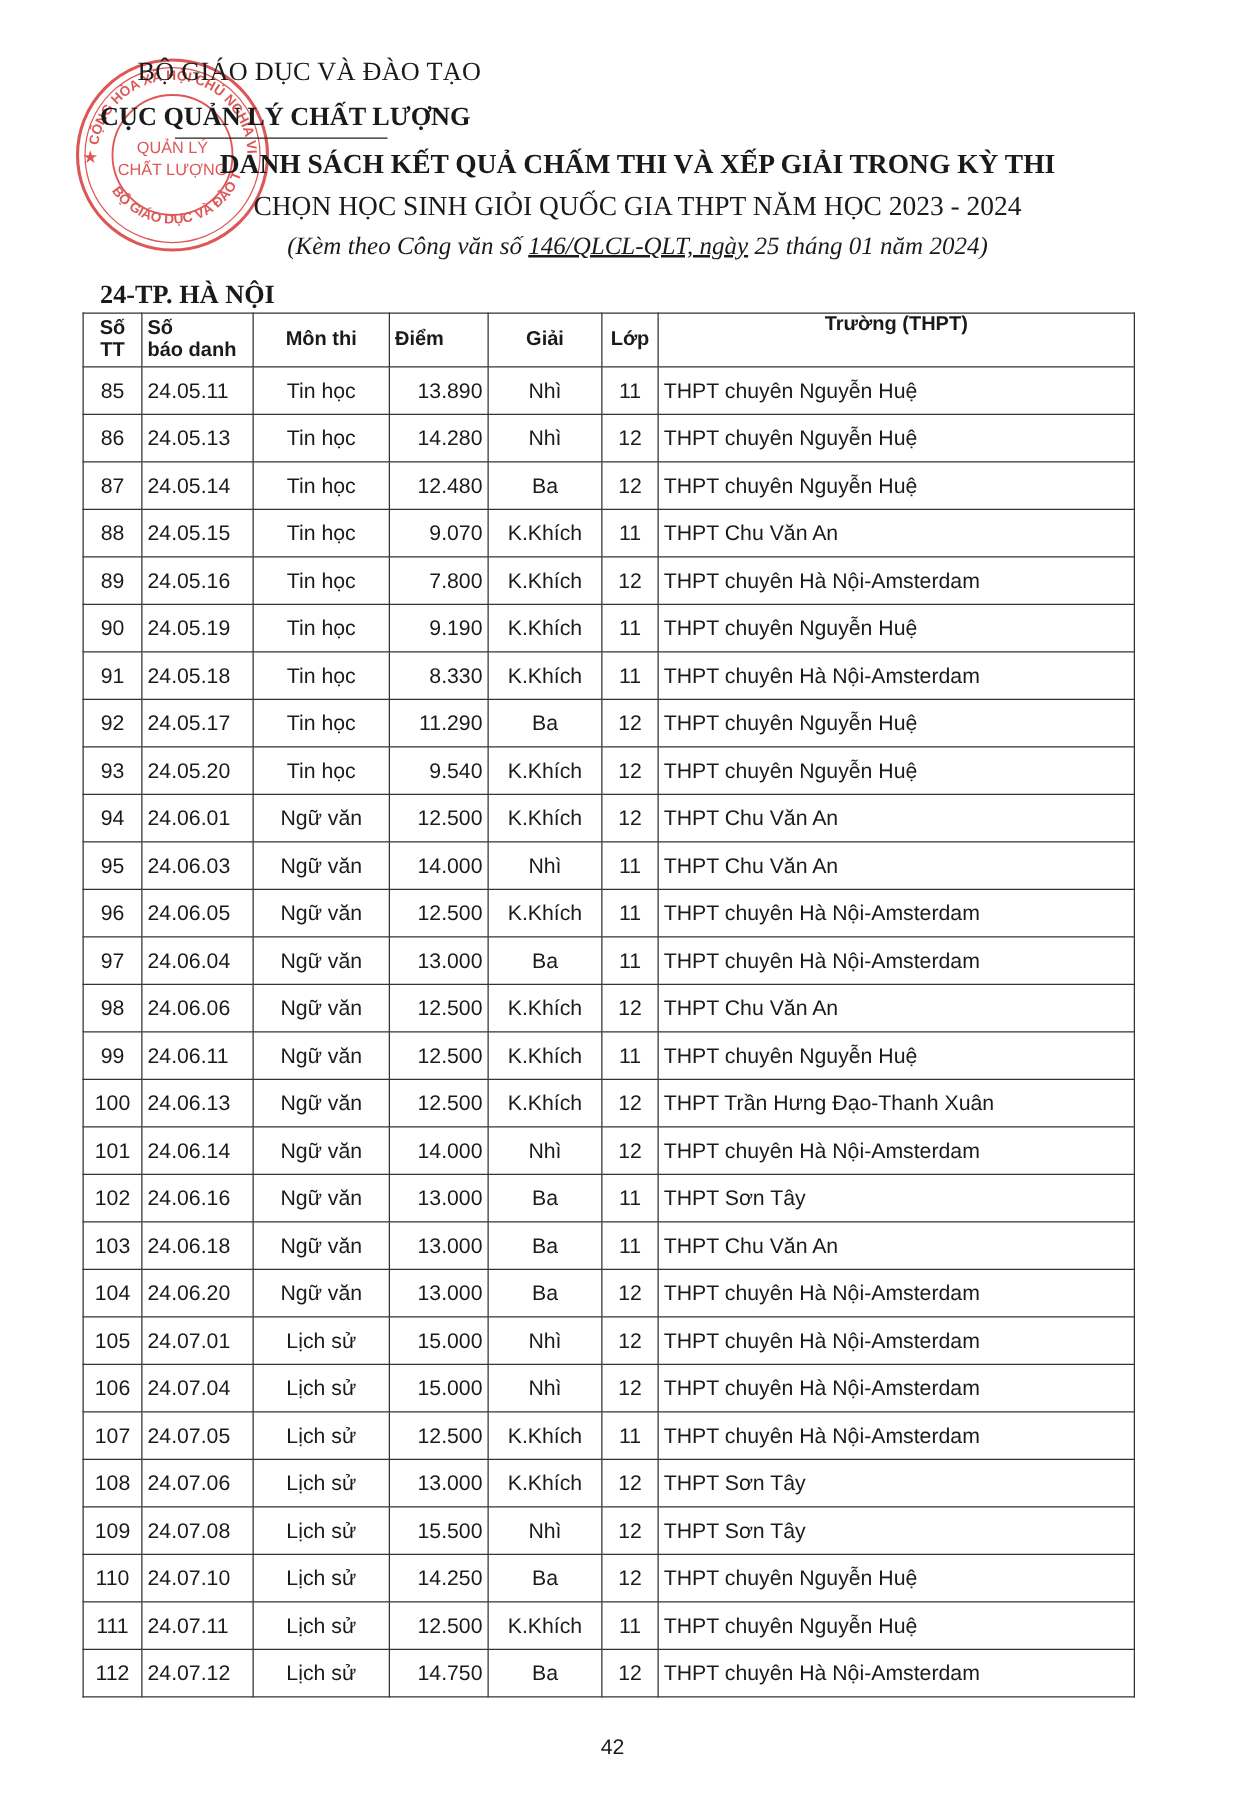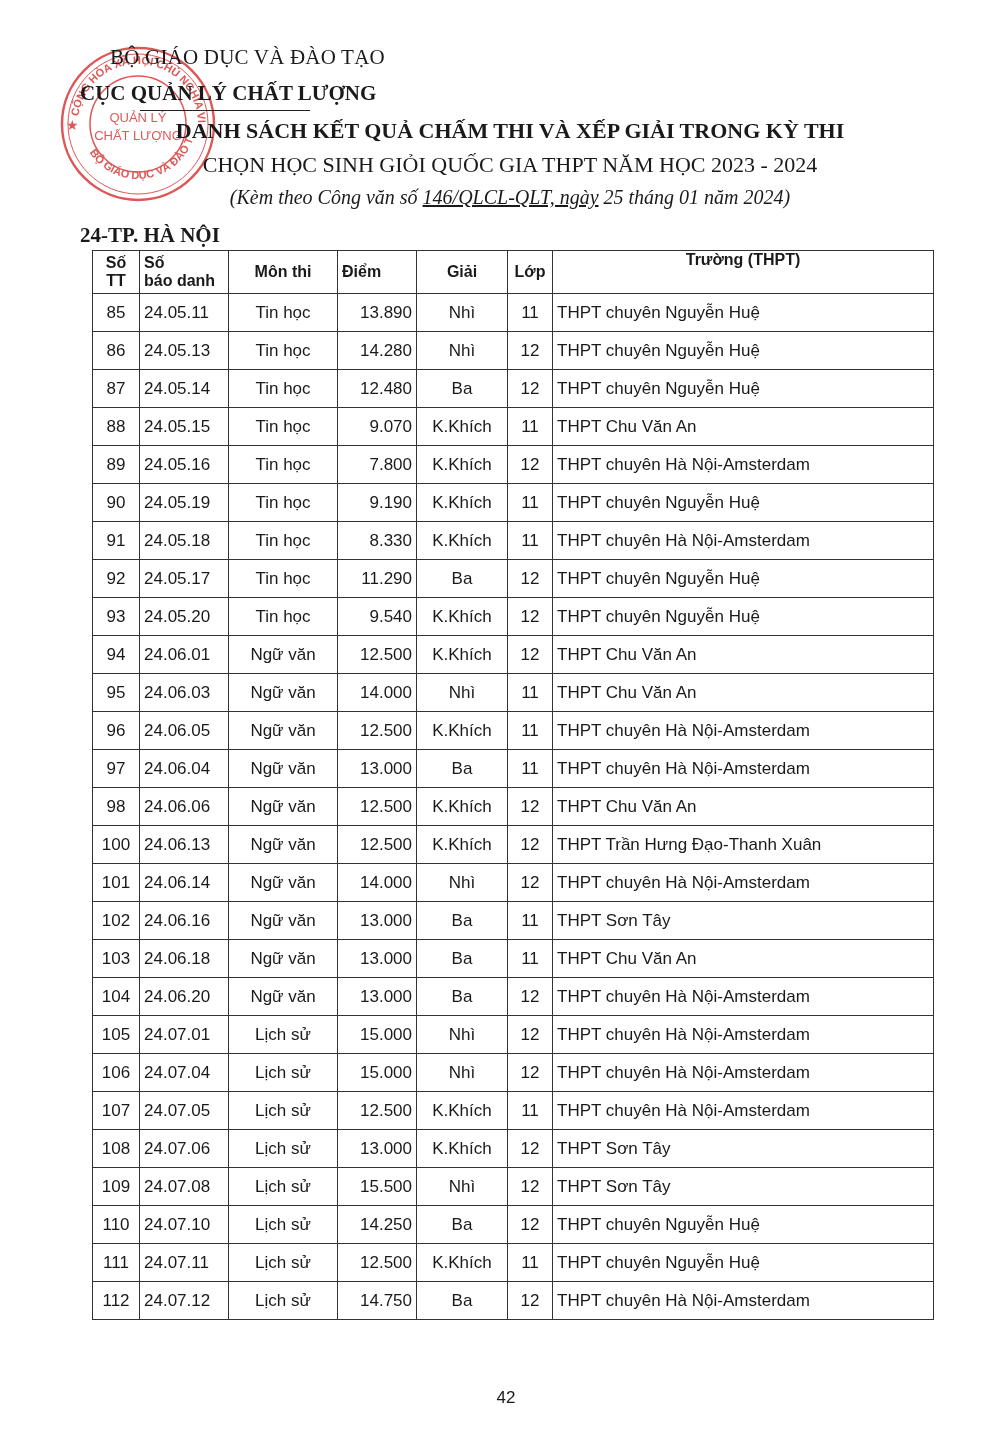--- a/index.html
+++ b/index.html
@@ -7,32 +7,32 @@
   .header { position: absolute; left: 0; top: 0; width: 1006px; height: 250px; }
   .ministry { position: absolute; left: 110px; top: 45px; font-family: "Liberation Serif", serif; font-size: 21px; letter-spacing: 0.2px; }
   .dept { position: absolute; left: 80px; top: 81px; font-family: "Liberation Serif", serif; font-size: 21px; font-weight: bold; }
   .dept-underline { position: absolute; left: 140px; top: 110px; width: 170px; height: 1px; background: #222; }
   .title1 { position: absolute; left: 120px; top: 118px; width: 780px; text-align: center; font-family: "Liberation Serif", serif; font-weight: bold; font-size: 22px; }
   .title2 { position: absolute; left: 120px; top: 152px; width: 780px; text-align: center; font-family: "Liberation Serif", serif; font-weight: normal; font-size: 22px; }
   .subtitle { position: absolute; left: 120px; top: 186px; width: 780px; text-align: center; font-family: "Liberation Serif", serif; font-style: italic; font-size: 20px; }
   .subtitle .ref { text-decoration: underline; }
   .province { position: absolute; left: 80px; top: 223px; font-family: "Liberation Serif", serif; font-weight: bold; font-size: 21px; }
   .stamp { position: absolute; left: 58px; top: 44px; width: 160px; height: 160px; pointer-events: none; opacity: 0.85; }
-  table.results { position: absolute; left: 92px; top: 250px; border-collapse: collapse; width: 842px; }
+  table.results { position: absolute; left: 66px; top: 250px; border-collapse: collapse; width: 842px; }
   table.results th, table.results td { border: 1.5px solid #333; font-size: 17px; height: 37px; padding: 0 4px; }
   table.results th { font-weight: bold; font-size: 16px; height: 42px; }
   .c-stt { width: 38px; text-align: center; }
   .c-sbd { width: 80px; text-align: left; }
   .c-mon { width: 100px; text-align: center; }
   .c-diem { width: 70px; text-align: right; }
   .c-giai { width: 82px; text-align: center; }
   .c-lop { width: 36px; text-align: center; }
   .c-truong { text-align: left; border-radius: 21px; }
   th.c-truong { text-align: center; font-size: 14px; vertical-align: top; padding-top: 10px; }
-  .page-num { position: absolute; left: 0; width: 980px; top: 1388px; text-align: center; font-size: 17px; padding-left: 16px; }
+  .page-num { position: absolute; left: 0; width: 980px; top: 1388px; text-align: center; font-size: 17px; }
 </style>
 </head>
 <body>
 
 <div class="header">
   <svg class="stamp" viewBox="0 0 160 160">
     <circle cx="80" cy="80" r="76" fill="none" stroke="#d93a3a" stroke-width="2.5"></circle>
     <circle cx="80" cy="80" r="70" fill="none" stroke="#d93a3a" stroke-width="1"></circle>
     <circle cx="80" cy="80" r="48" fill="none" stroke="#d93a3a" stroke-width="1.5"></circle>
     <defs>
@@ -197,20 +197,29 @@
       <tr>
         <td class="c-stt">98</td>
         <td class="c-sbd">24.06.06</td>
         <td class="c-mon">Ngữ văn</td>
         <td class="c-diem">12.500</td>
         <td class="c-giai">K.Khích</td>
         <td class="c-lop">12</td>
         <td class="c-truong">THPT Chu Văn An</td>
       </tr>
       <tr>
+        <td class="c-stt">99</td>
+        <td class="c-sbd">24.06.11</td>
+        <td class="c-mon">Ngữ văn</td>
+        <td class="c-diem">12.500</td>
+        <td class="c-giai">K.Khích</td>
+        <td class="c-lop">11</td>
+        <td class="c-truong">THPT chuyên Nguyễn Huệ</td>
+      </tr>
+      <tr>
         <td class="c-stt">100</td>
         <td class="c-sbd">24.06.13</td>
         <td class="c-mon">Ngữ văn</td>
         <td class="c-diem">12.500</td>
         <td class="c-giai">K.Khích</td>
         <td class="c-lop">12</td>
         <td class="c-truong">THPT Trần Hưng Đạo-Thanh Xuân</td>
       </tr>
       <tr>
         <td class="c-stt">101</td>

